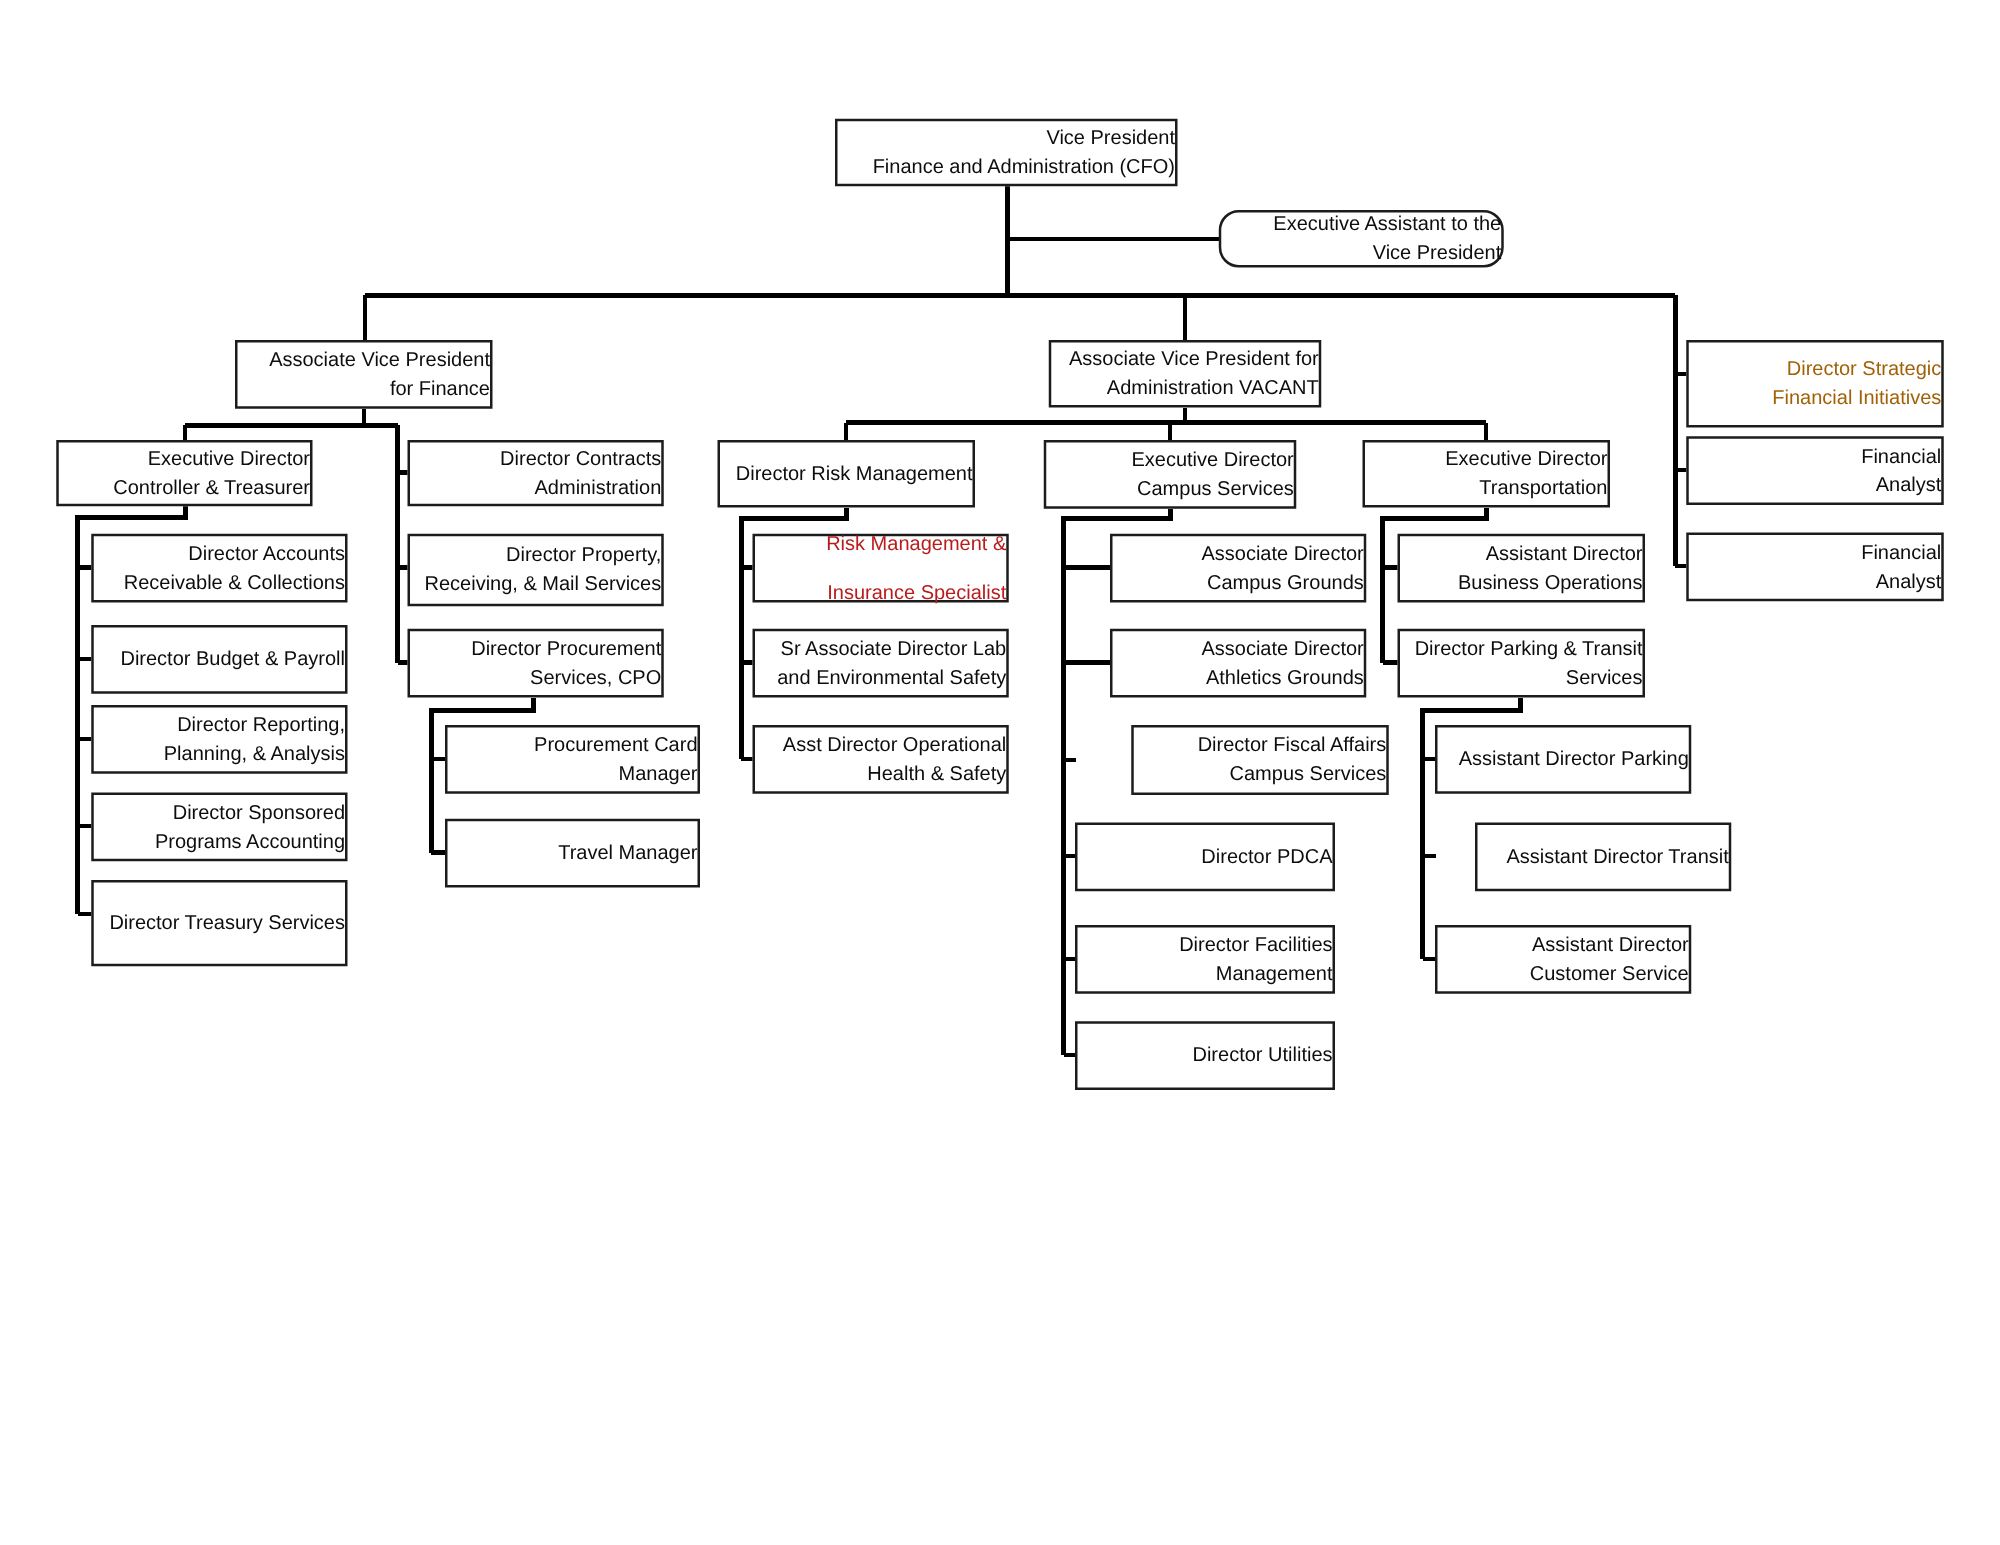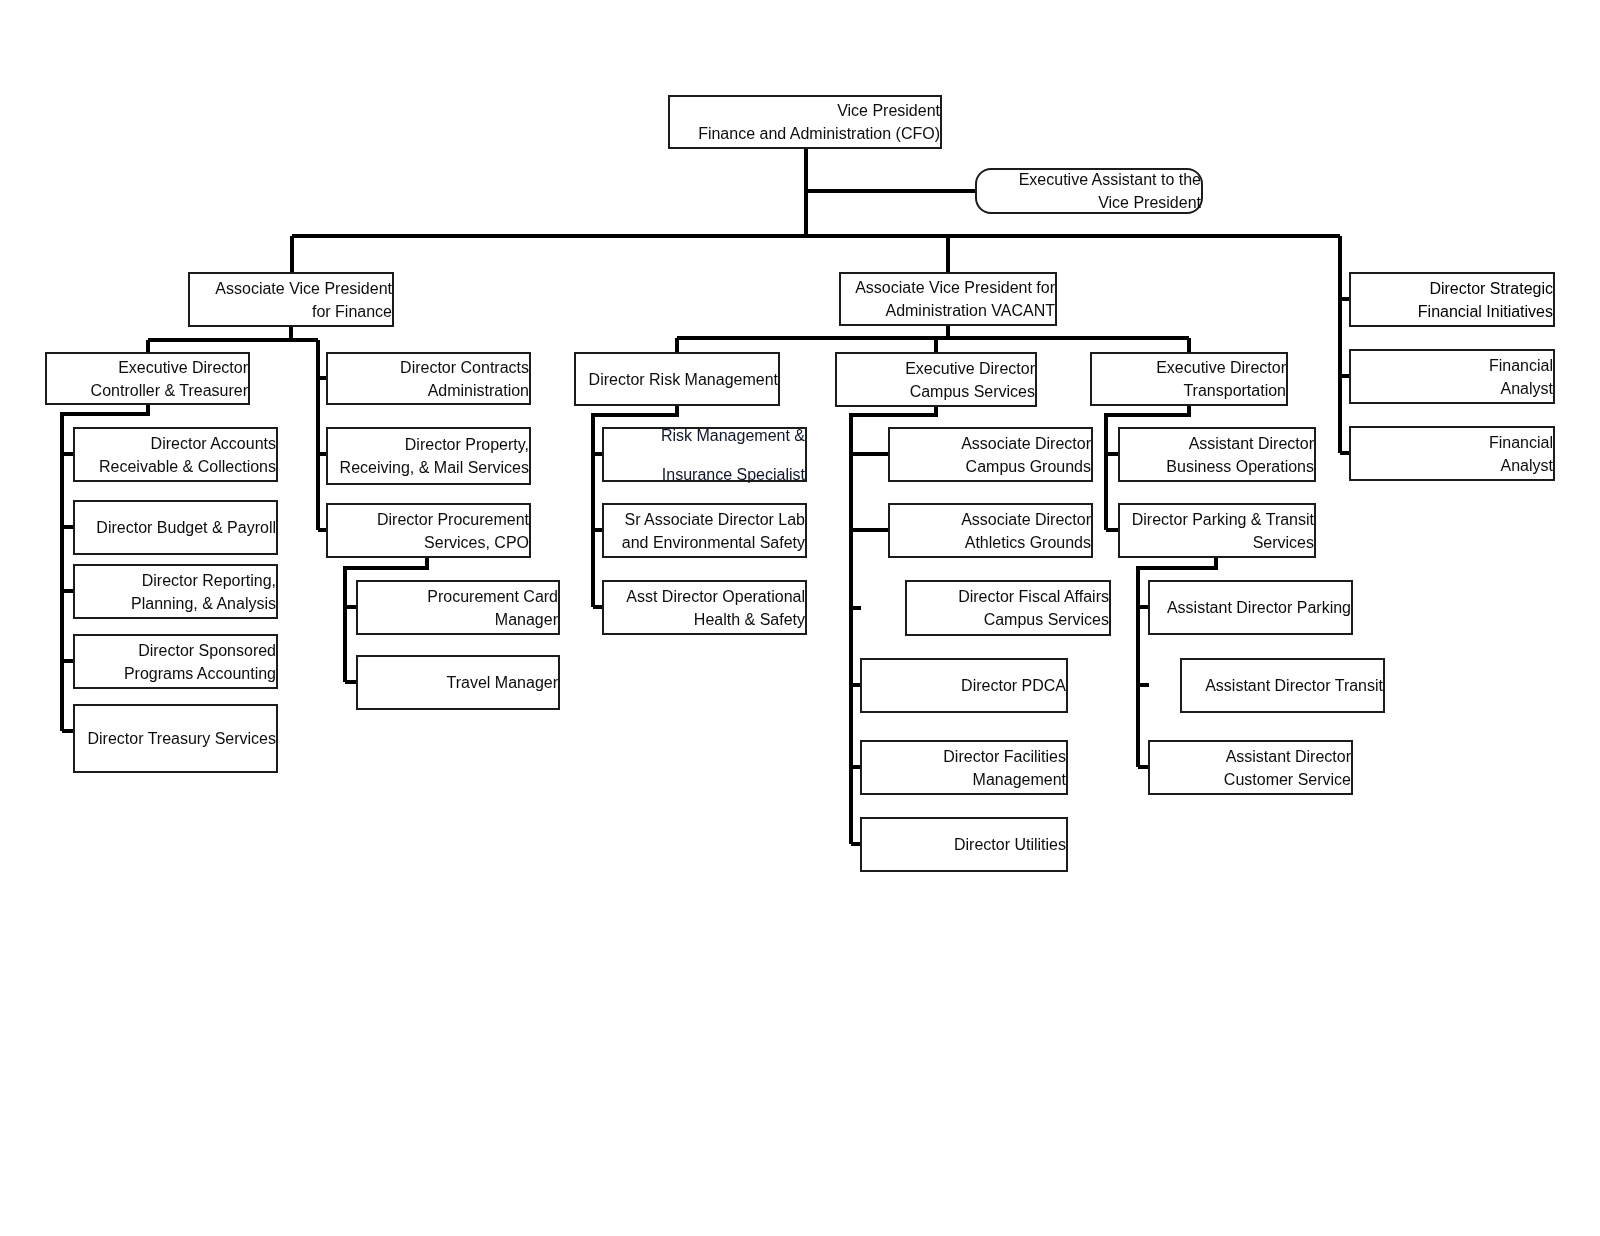--- a/index.html
+++ b/index.html
@@ -97,21 +97,21 @@
       <div class="line">Vice President</div>
     </div>
     <div class="node" style="left: 188px; top: 272px; width: 206px; height: 55px; border-color: rgb(28, 28, 28); color: rgb(13, 13, 13);">
       <div class="line">Associate Vice President</div>
       <div class="line">for Finance</div>
     </div>
     <div class="node" style="left: 839px; top: 272px; width: 218px; height: 54px; border-color: rgb(28, 28, 28); color: rgb(13, 13, 13);">
       <div class="line">Associate Vice President for</div>
       <div class="line">Administration VACANT</div>
     </div>
-    <div class="node" style="left: 1349px; top: 272px; width: 206px; height: 55px; border-color: rgb(28, 28, 28); color: #000000;">
+    <div class="node" style="left: 1349px; top: 272px; width: 206px; height: 70px; border-color: rgb(28, 28, 28); color: #a16207;">
       <div class="line">Director Strategic</div>
       <div class="line">Financial Initiatives</div>
     </div>
     <div class="node" style="left: 1349px; top: 349px; width: 206px; height: 55px; border-color: rgb(28, 28, 28); color: rgb(13, 13, 13);">
       <div class="line">Financial</div>
       <div class="line">Analyst</div>
     </div>
     <div class="node" style="left: 1349px; top: 426px; width: 206px; height: 55px; border-color: rgb(28, 28, 28); color: rgb(13, 13, 13);">
       <div class="line">Financial</div>
       <div class="line">Analyst</div>
@@ -153,21 +153,21 @@
     <div class="node" style="left: 356px; top: 580px; width: 204px; height: 55px; border-color: rgb(28, 28, 28); color: rgb(13, 13, 13);">
       <div class="line">Procurement Card</div>
       <div class="line">Manager</div>
     </div>
     <div class="node" style="left: 356px; top: 655px; width: 204px; height: 55px; border-color: rgb(28, 28, 28); color: rgb(13, 13, 13);">
       <div class="line">Travel Manager</div>
     </div>
     <div class="node" style="left: 574px; top: 352px; width: 206px; height: 54px; border-color: rgb(28, 28, 28); color: rgb(13, 13, 13);">
       <div class="line">Director Risk Management</div>
     </div>
-    <div class="node" style="left: 602px; top: 427px; width: 205px; height: 55px; border-color: rgb(28, 28, 28); color: #0f172a; gap: 16px;">
+    <div class="node" style="left: 602px; top: 427px; width: 205px; height: 55px; border-color: rgb(28, 28, 28); color: #b91c1c; gap: 16px;">
       <div class="line">Risk Management &amp;</div>
       <div class="line">Insurance Specialist</div>
     </div>
     <div class="node" style="left: 602px; top: 503px; width: 205px; height: 55px; border-color: rgb(28, 28, 28); color: rgb(13, 13, 13);">
       <div class="line">Sr Associate Director Lab</div>
       <div class="line">and Environmental Safety</div>
     </div>
     <div class="node" style="left: 602px; top: 580px; width: 205px; height: 55px; border-color: rgb(28, 28, 28); color: rgb(13, 13, 13);">
       <div class="line">Asst Director Operational</div>
       <div class="line">Health &amp; Safety</div>

